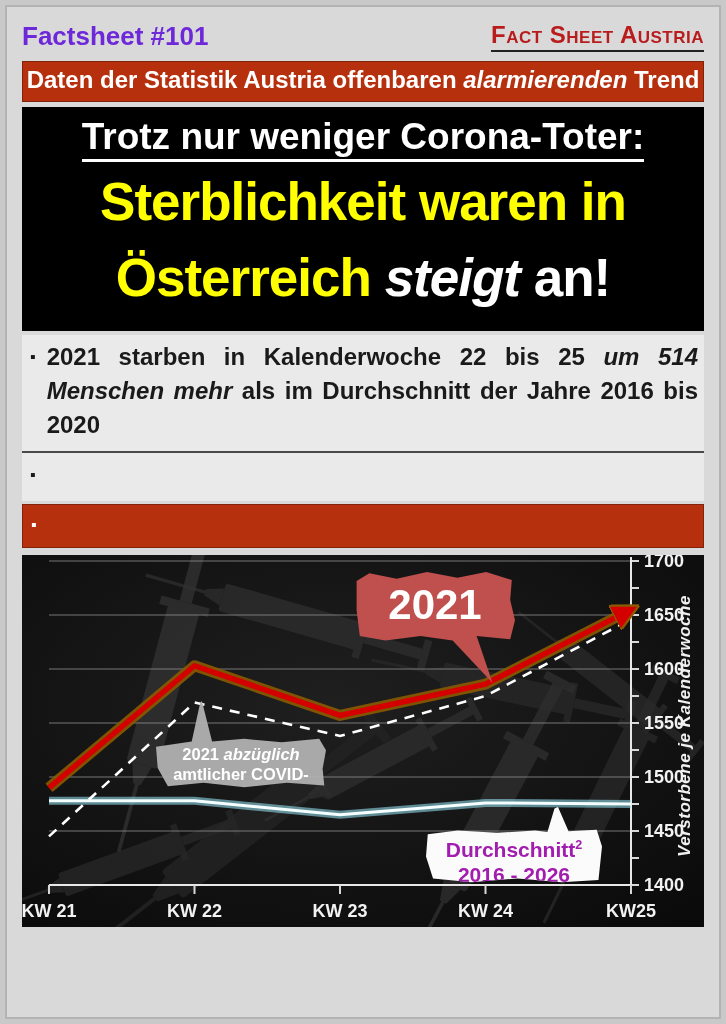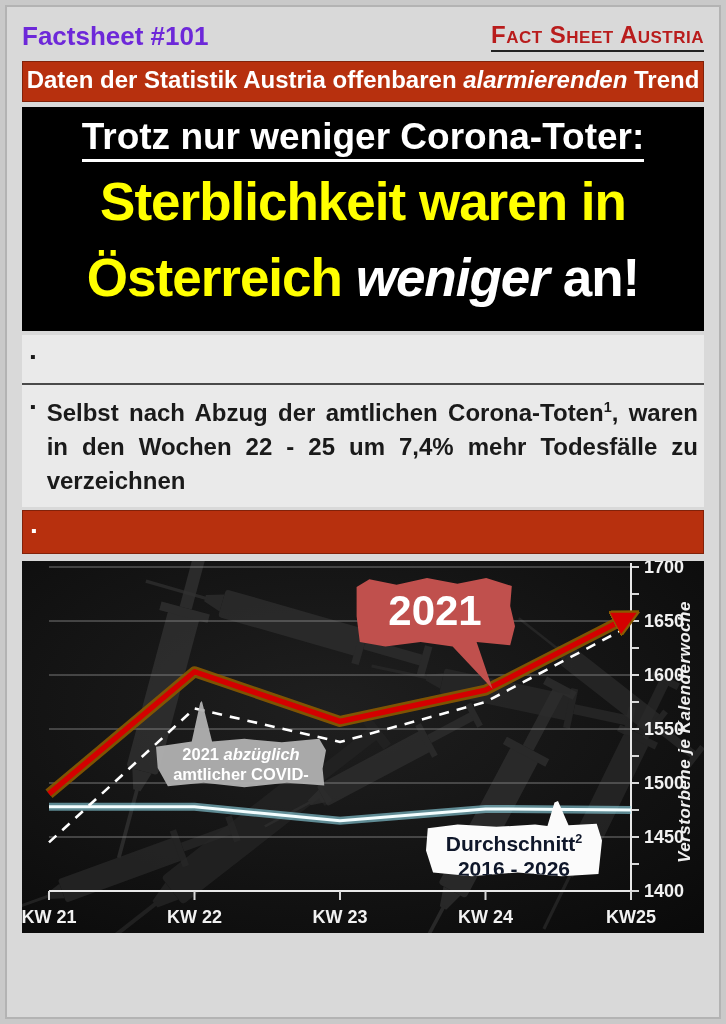--- a/index.html
+++ b/index.html
@@ -35,27 +35,27 @@
   .axisline{stroke:#e8e8e8;stroke-width:2;}
   .tick{stroke:#d8d8d8;stroke-width:2;}
   #avg-glow{fill:none;stroke:#8fd9e8;stroke-width:8;opacity:.6;}
   #avg-core{fill:none;stroke:#f4feff;stroke-width:3;}
   #dashed-line{fill:none;stroke:#ffffff;stroke-width:2.6;stroke-dasharray:10 8;}
   #red-glow{fill:none;stroke:#8a5a00;stroke-width:11;opacity:.9;stroke-linejoin:round;}
   #red-core{fill:none;stroke:var(--line-red,#d40000);stroke-width:5.5;stroke-linejoin:round;}
   .bubble-2021{position:absolute;left:333px;top:16px;width:160px;height:112px;background:var(--bubble-red,#c0504d);
     clip-path:polygon(1% 9%,9% 2%,26% 7%,45% 1%,64% 6%,82% 1%,98% 8%,97% 26%,100% 44%,97% 61%,76% 58%,86% 100%,61% 62%,41% 58%,19% 62%,3% 58%,1% 35%);
     color:#fff;font-weight:bold;font-size:42px;text-align:center;line-height:67px;}
-  .callout-gray{position:absolute;left:134px;top:140px;width:170px;height:88px;background:rgba(177,177,177,.95);
+  .callout-gray{position:absolute;left:134px;top:146px;width:170px;height:88px;background:rgba(177,177,177,.95);
     clip-path:polygon(0% 52%,21% 46%,26% 2%,27% 0%,33% 46%,52% 43%,74% 47%,96% 43%,100% 56%,98% 77%,99% 96%,77% 93%,52% 98%,28% 93%,7% 97%,1% 76%);
     color:#fff;font-weight:bold;font-size:16.5px;text-align:center;line-height:20px;}
   .callout-gray .inner{margin-top:43px;}
-  .callout-white{position:absolute;left:404px;top:240px;width:176px;height:76px;background:#fbfbfb;
+  .callout-white{position:absolute;left:404px;top:252px;width:176px;height:76px;background:#fbfbfb;
     clip-path:polygon(1% 36%,18% 31%,40% 34%,62% 31%,69% 33%,73% 2%,75% 0%,81% 32%,97% 30%,100% 52%,98% 96%,77% 99%,52% 94%,26% 99%,4% 94%,0% 65%);
-    color:#0f172a;font-weight:bold;font-size:21px;text-align:center;line-height:25px;}
+    color:#a21caf;font-weight:bold;font-size:21px;text-align:center;line-height:25px;}
   .callout-white .inner{margin-top:26px;}
   .y-title{position:absolute;left:520px;top:159px;width:290px;height:24px;transform:rotate(-90deg);
     color:#f0f0f0;font-style:italic;font-weight:bold;font-size:17px;text-align:center;letter-spacing:.5px;}
   sup{font-size:60%;}
 </style>
 </head>
 <body>
 
 <div class="frame">
   <div class="content">
@@ -65,31 +65,31 @@
       <div class="brand">Fact Sheet Austria</div>
     </div>
 
     <div class="banner banner-top">
       <span>Daten der Statistik Austria offenbaren </span><em>alarmierenden</em><span> Trend</span>
     </div>
 
     <div class="headline-block">
       <div class="kicker"><span>Trotz nur weniger Corona-Toter:</span></div>
       <div class="big">Sterblichkeit waren in</div>
-      <div class="big"><span>Österreich </span><em class="white">weniger</em><span class="white"> an!</span></div>
+      <div class="big"><span>Österreich </span><em class="white">steigt</em><span class="white"> an!</span></div>
     </div>
 
     <div class="bullets">
       <div class="bullet-row">
         <span class="sq">▪</span>
+        <div class="bullet-text"><span>2021 starben in Kalenderwoche 22 bis 25 </span><em>um 514 Menschen mehr</em><span> als im Durchschnitt der Jahre 2016 bis 2020</span></div>
       </div>
       <div class="bullet-divider"></div>
       <div class="bullet-row">
         <span class="sq">▪</span>
-        <div class="bullet-text"><span>Selbst nach Abzug der amtlichen Corona-Toten</span><sup>1</sup><span>, waren in den Wochen 22 - 25 um 7,4% mehr Todesfälle zu verzeichnen</span></div>
       </div>
     </div>
 
     <div class="banner banner-highlight">
       <span class="sq">▪</span>
     </div>
 
     <div class="chart-panel">
       <svg id="chart-svg" width="682" height="372" viewBox="0 0 682 372">
         <defs>

